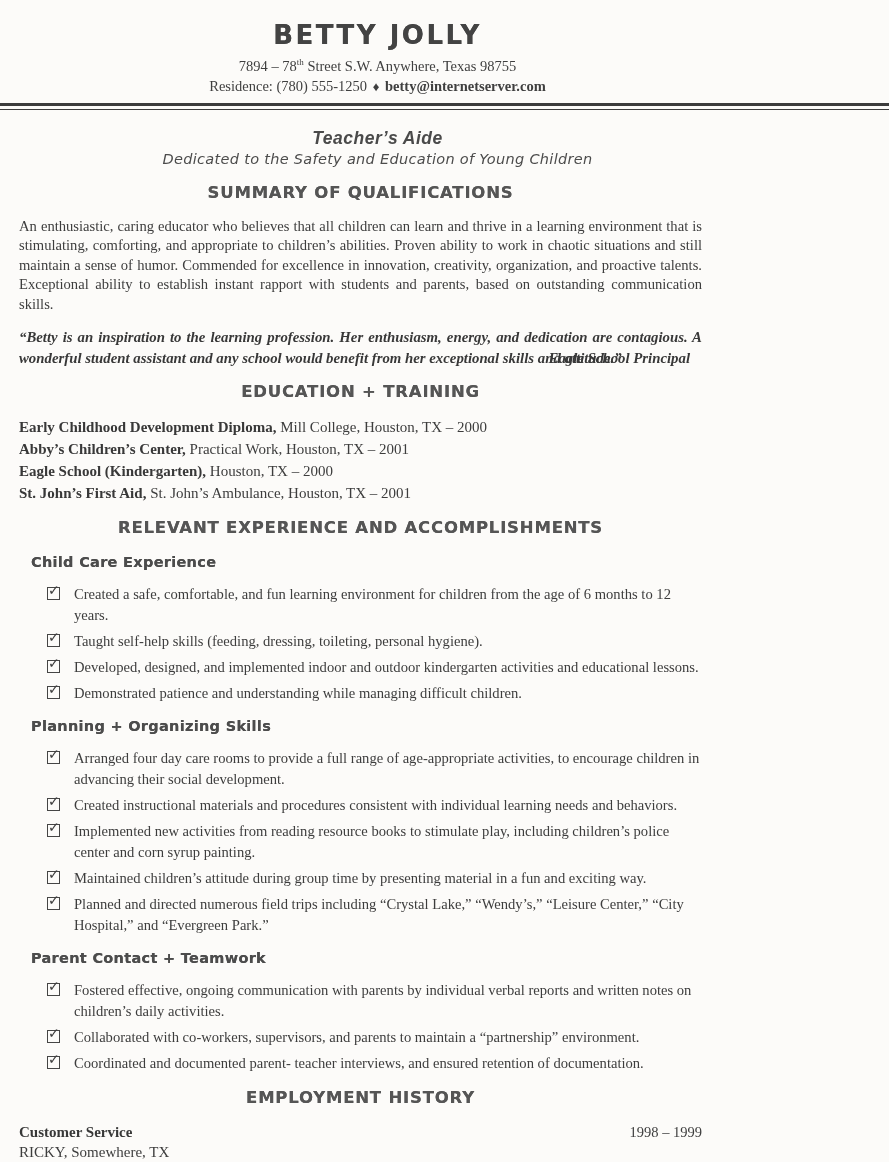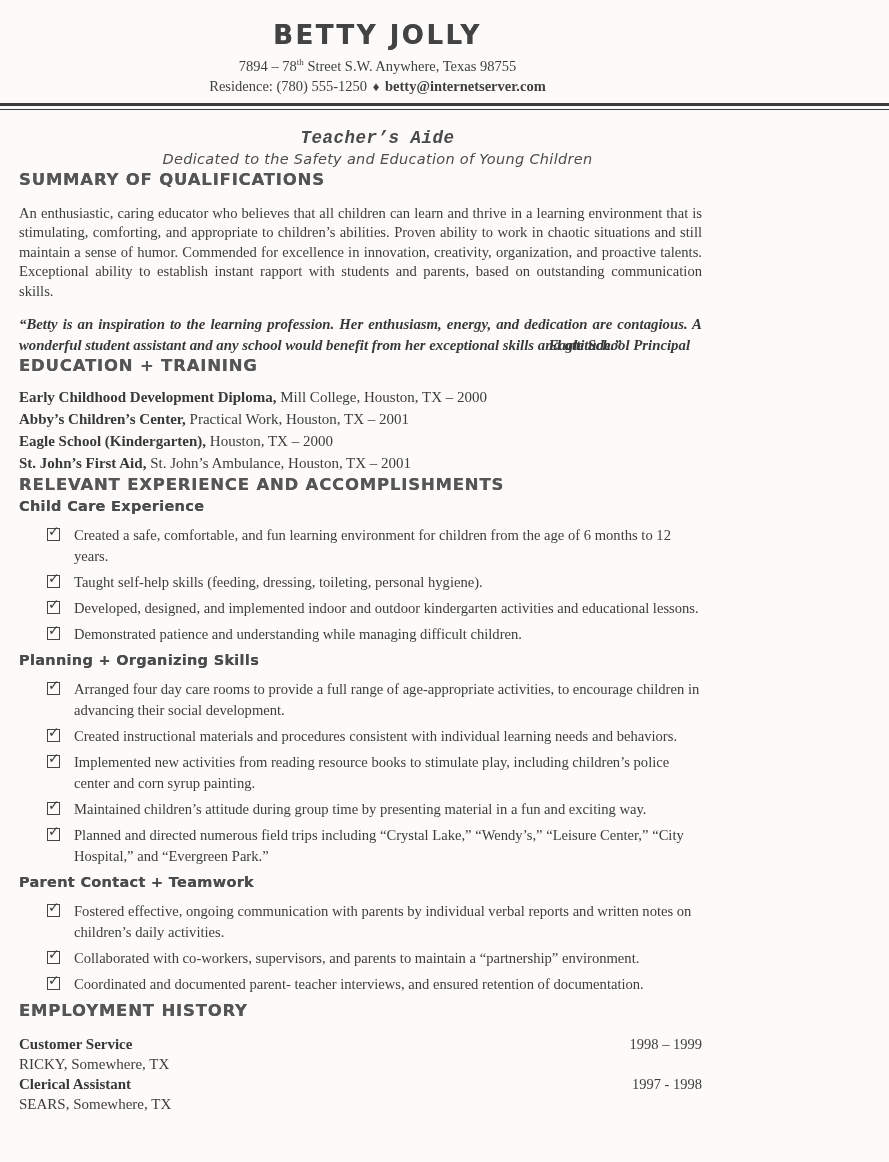--- a/index.html
+++ b/index.html
@@ -31,39 +31,40 @@
   .rule{
     margin-top:7px;
     border-top:3.5px solid #3c3c3c;
     border-bottom:1.5px solid #3c3c3c;
     height:3px;width:889px;
   }
 
   
   .title-block{text-align:center;margin-top:17px;}
   .doc-title{
-    font-family:Liberation Mono, monospace;
+    font-family:Liberation Sans, sans-serif;
     font-style:italic;font-weight:bold;
     font-size:17.5px;color:#4a4a4a;line-height:22px;
     letter-spacing:.5px;
   }
   .doc-subtitle{
     font-family:"DejaVu Sans", sans-serif;
     font-style:italic;font-size:14.5px;color:#4c4c4c;
     line-height:20px;letter-spacing:.3px;
   }
 
   
   .main{padding:0 53px 0 19px;}
 
   h2.sec{
     font-family:"DejaVu Sans", sans-serif;
     font-size:16.5px;font-weight:bold;color:#555;
-    letter-spacing:.8px;margin:0;line-height:22px;
+    letter-spacing:.8px;margin:13px;line-height:22px;
     text-shadow:0 0 .3px #666;
+    text-align:center;
   }
   .sec-summary{margin-top:24px;}
   .sec-education{margin-top:22px;}
   .sec-experience{margin-top:21px;}
   .sec-employment{margin-top:22px;}
 
   .summary-body{
     margin:13px 0 0 0;
     font-size:14.6px;line-height:19.5px;
     text-align:justify;color:#3d3d3d;
@@ -80,21 +81,21 @@
     font-weight:bold;font-style:italic;
   }
 
   .edu-list{margin-top:9px;}
   .edu-line{font-size:15px;line-height:22px;color:#3d3d3d;}
   .edu-line b{font-weight:bold;color:#383838;}
 
   h3.group{
     font-family:"DejaVu Sans", sans-serif;
     font-size:14.5px;font-weight:bold;color:#4c4c4c;
-    letter-spacing:.3px;margin:0;line-height:20px;
+    letter-spacing:.3px;margin:12px;line-height:20px;
     text-shadow:0 0 .3px #5a5a5a;
   }
   .g0{margin-top:16px;}
   .g1{margin-top:9px;}
   .g2{margin-top:9px;}
 
   .bullets{margin-top:9px;}
   .bullet{
     display:flex;align-items:flex-start;
     margin:0 0 5px 0;padding-left:28px;

